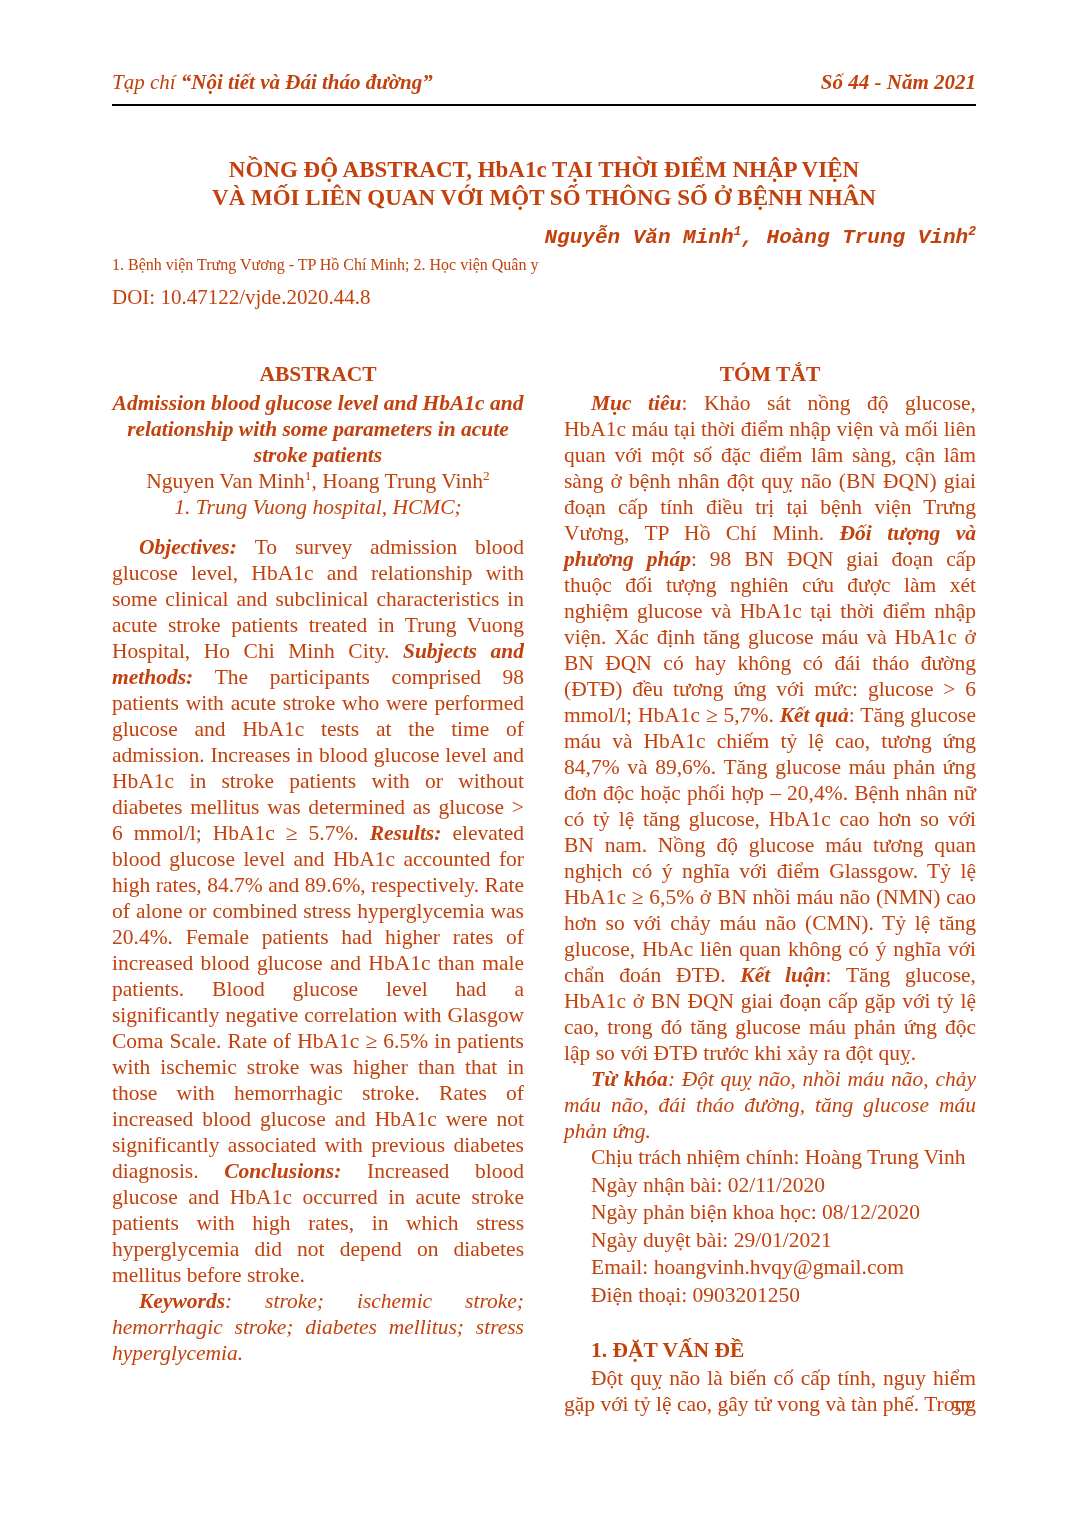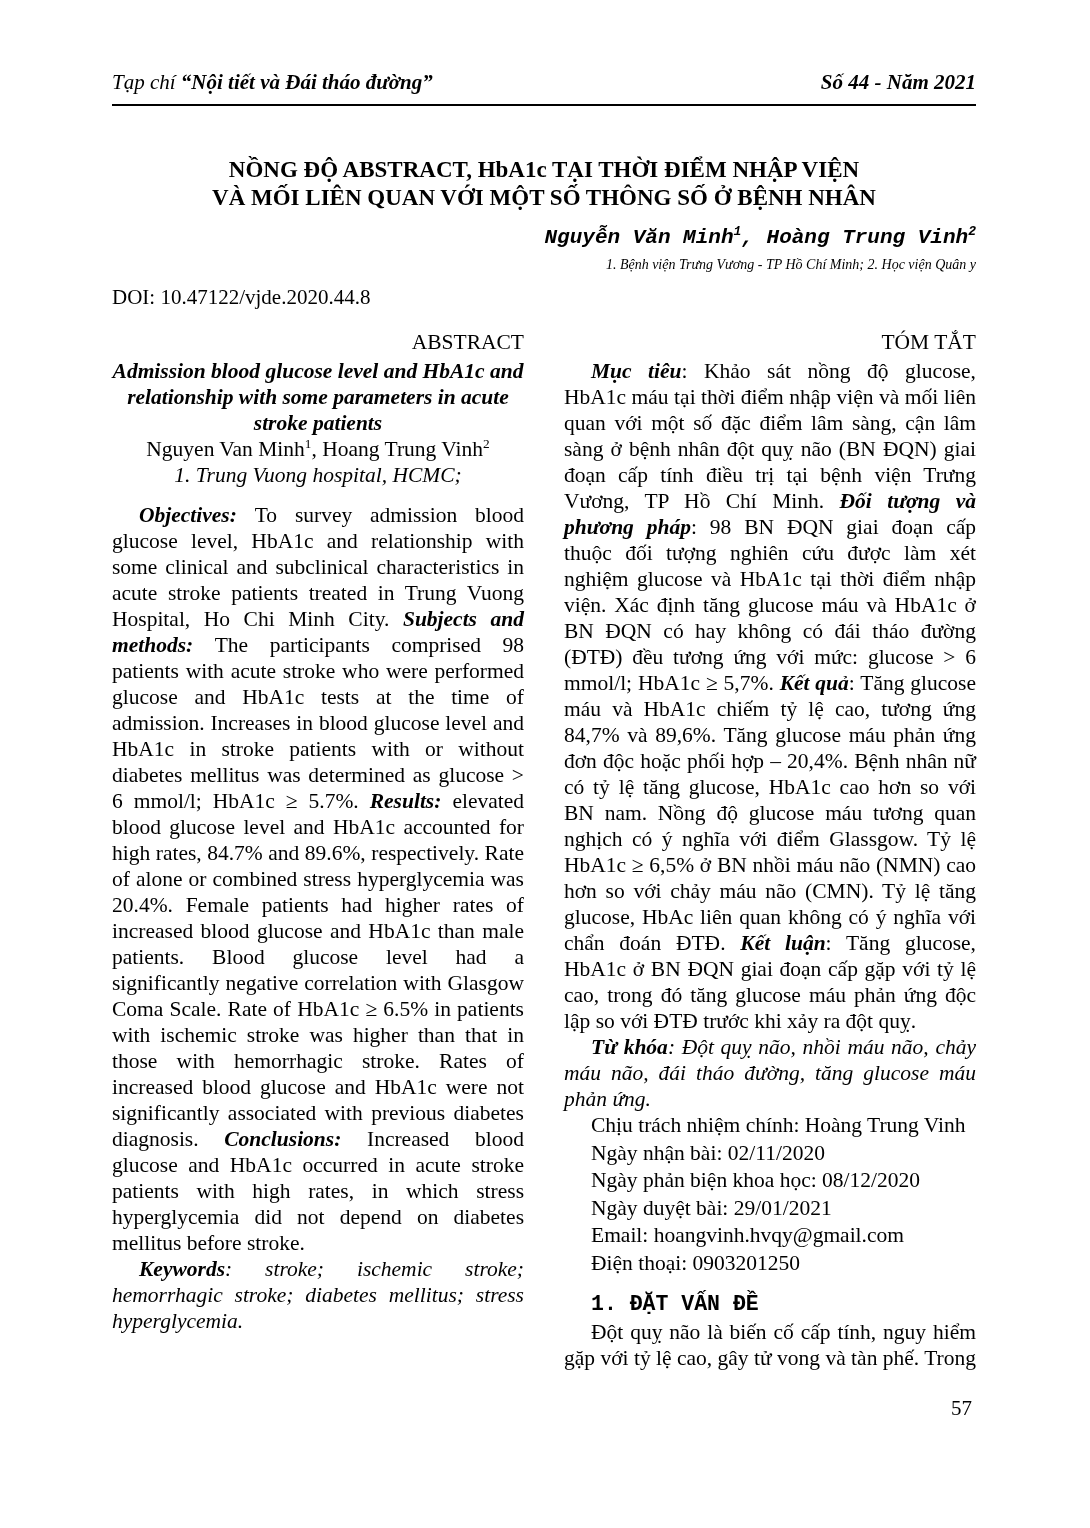--- a/index.html
+++ b/index.html
@@ -1,21 +1,21 @@
 <!DOCTYPE html>
 <html><head>
 <meta charset="utf-8">
 <style>
   * { box-sizing: border-box; }
   html, body { margin: 0; padding: 0; background: #ffffff; }
   .page {
     width: 1090px; height: 1528px;
     margin: 0 auto;
     background: #ffffff;
-    color: #000000;
+    color: #c2410c;
     position: relative;
     font-family: "Liberation Serif", "DejaVu Serif", serif;
     overflow: hidden;
   }
   .inner { padding: 70px 114px 0 112px; }
 
   .header {
     display: flex; justify-content: space-between; align-items: flex-end;
     font-size: 21px; line-height: 24px;
     border-bottom: 2px solid #000;
@@ -30,40 +30,39 @@
     line-height: 28px;
   }
 
   .authors-line {
     margin-top: 12px;
     text-align: right;
     font-weight: bold; font-style: italic;
     font-size: 21px; line-height: 27px; font-family: Liberation Mono, monospace;
   }
   .affiliation-line {
-    text-align: right;
-    font-style: italic;
-    font-size: 14px; line-height: 27px;
+    text-align: left;
+    font-size: 16px; line-height: 27px;
   }
   .doi { margin-top: 6px; font-size: 21px; line-height: 27px; }
 
   .cols { display: flex; gap: 40px; margin-top: 18px; }
   .col { flex: 1; font-size: 21.5px; line-height: 26px; text-align: justify; }
 
-  .colhead { text-align: right; font-weight: normal; margin-bottom: 3px; }
+  .colhead { text-align: center; font-weight: bold; margin-bottom: 3px; margin-top: 32px; }
   .subtitle { text-align: center; font-weight: bold; font-style: italic; }
   .center { text-align: center; }
   .it { font-style: italic; }
 
   .p { text-indent: 27px; }
   .abstract-body { margin-top: 14px; }
   .cont { text-align-last: justify; }
 
   .contact div { text-indent: 27px; line-height: 27.5px; }
-  .section-heading { font-weight: bold; text-indent: 27px; margin-top: 14px; margin-bottom: 2px; font-family: Liberation Mono, monospace; }
+  .section-heading { font-weight: bold; text-indent: 27px; margin-top: 28px; margin-bottom: 2px; }
   .i { font-style: italic; }
   .bi { font-weight: bold; font-style: italic; }
   .sup { vertical-align: super; font-size: 0.62em; line-height: 0; }
 
   .pagenum {
     position: absolute;
     right: 118px; top: 1396px;
     font-size: 21px;
   }
 </style>

